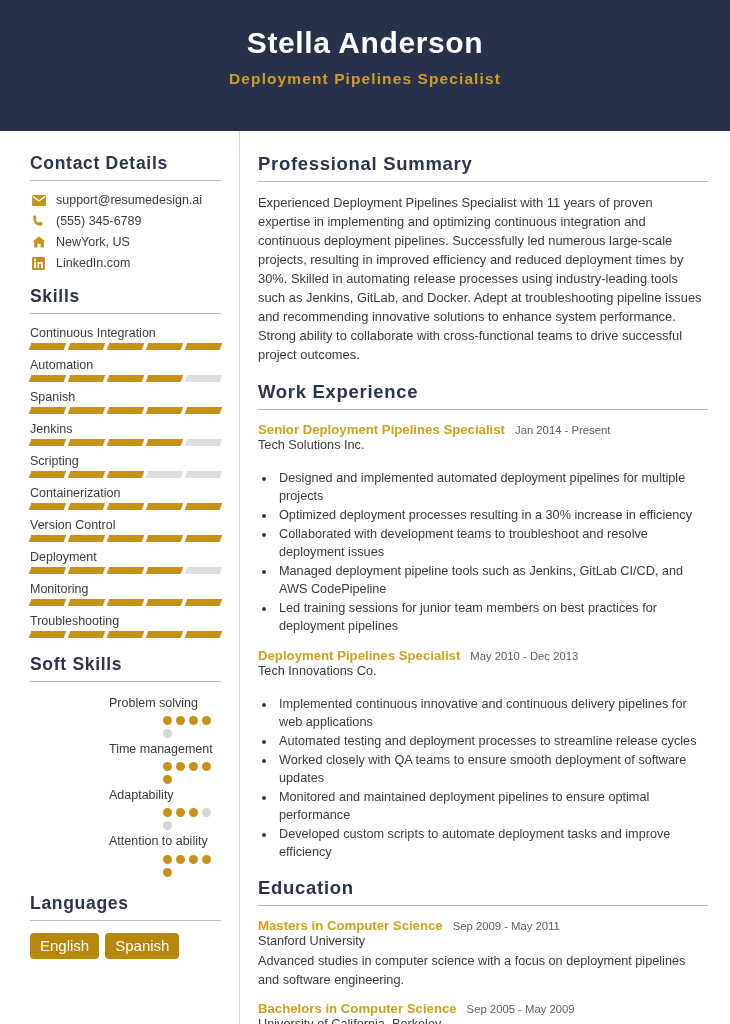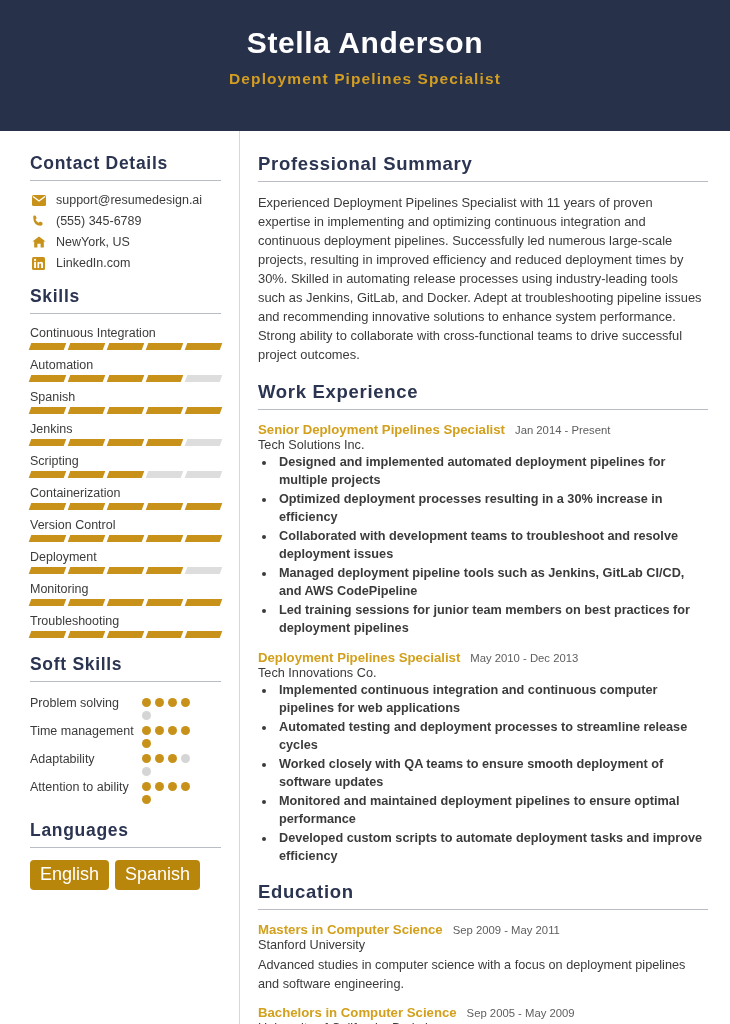--- a/index.html
+++ b/index.html
@@ -100,22 +100,23 @@
     flex: 1;
     height: 7px;
     background: #dddddd;
     transform: skewX(-20deg);
   }
   .seg.on { background: #c8921a; }
 
   
   .soft-row {
     display: flex;
-    align-items: flex-start;
+    align-items: flex-end;
     margin-bottom: 2px;
+    flex-direction: column;
   }
   .soft-label {
     width: 112px;
     min-width: 112px;
     font-size: 12.5px;
     color: #3b3b3b;
     line-height: 1.45;
   }
   .dots {
     width: 58px;
@@ -130,21 +131,21 @@
     border-radius: 50%;
     background: #d5d5d5;
   }
   .dot.on { background: #c8921a; }
 
   
   .langs { display: flex; gap: 6px; flex-wrap: wrap; }
   .lang {
     background: #b8860b;
     color: #fff;
-    font-size: 18px;
+    font-size: 15px;
     padding: 4px 10px 5px;
     border-radius: 4px;
   }
 
   
   .summary {
     font-size: 12.9px;
     line-height: 1.47;
     color: #3b3b3b;
     text-align: left;
@@ -164,23 +165,22 @@
     font-size: 11.3px;
     white-space: nowrap;
     padding-left: 10px;
   }
   .entry-org {
     font-size: 12.7px;
     color: #3b3b3b;
     margin-top: 1px;
   }
   .bullets {
-    margin: 1px 0 0 18px;
+    margin: 17px 0 0 18px;
     padding: 0;
-    font-weight: bold;
   }
   .bullets li {
     font-size: 12.7px;
     line-height: 1.42;
     color: #3b3b3b;
     margin-bottom: 1px;
     padding-left: 3px;
   }
   .edu-desc {
     font-size: 12.7px;
@@ -438,21 +438,21 @@
                 <li>Led training sessions for junior team members on best practices for deployment pipelines</li>
               </ul>
             </div>
             <div class="entry">
               <div class="entry-top">
                 <span class="entry-title">Deployment Pipelines Specialist</span>
                 <span class="entry-date">May 2010 - Dec 2013</span>
               </div>
               <div class="entry-org">Tech Innovations Co.</div>
               <ul class="bullets">
-                <li>Implemented continuous integration and continuous computer pipelines for web applications</li>
+                <li>Implemented continuous innovative and continuous delivery pipelines for web applications</li>
                 <li>Automated testing and deployment processes to streamline release cycles</li>
                 <li>Worked closely with QA teams to ensure smooth deployment of software updates</li>
                 <li>Monitored and maintained deployment pipelines to ensure optimal performance</li>
                 <li>Developed custom scripts to automate deployment tasks and improve efficiency</li>
               </ul>
             </div>
           </div>
       </div>
 
       <div class="sec">

